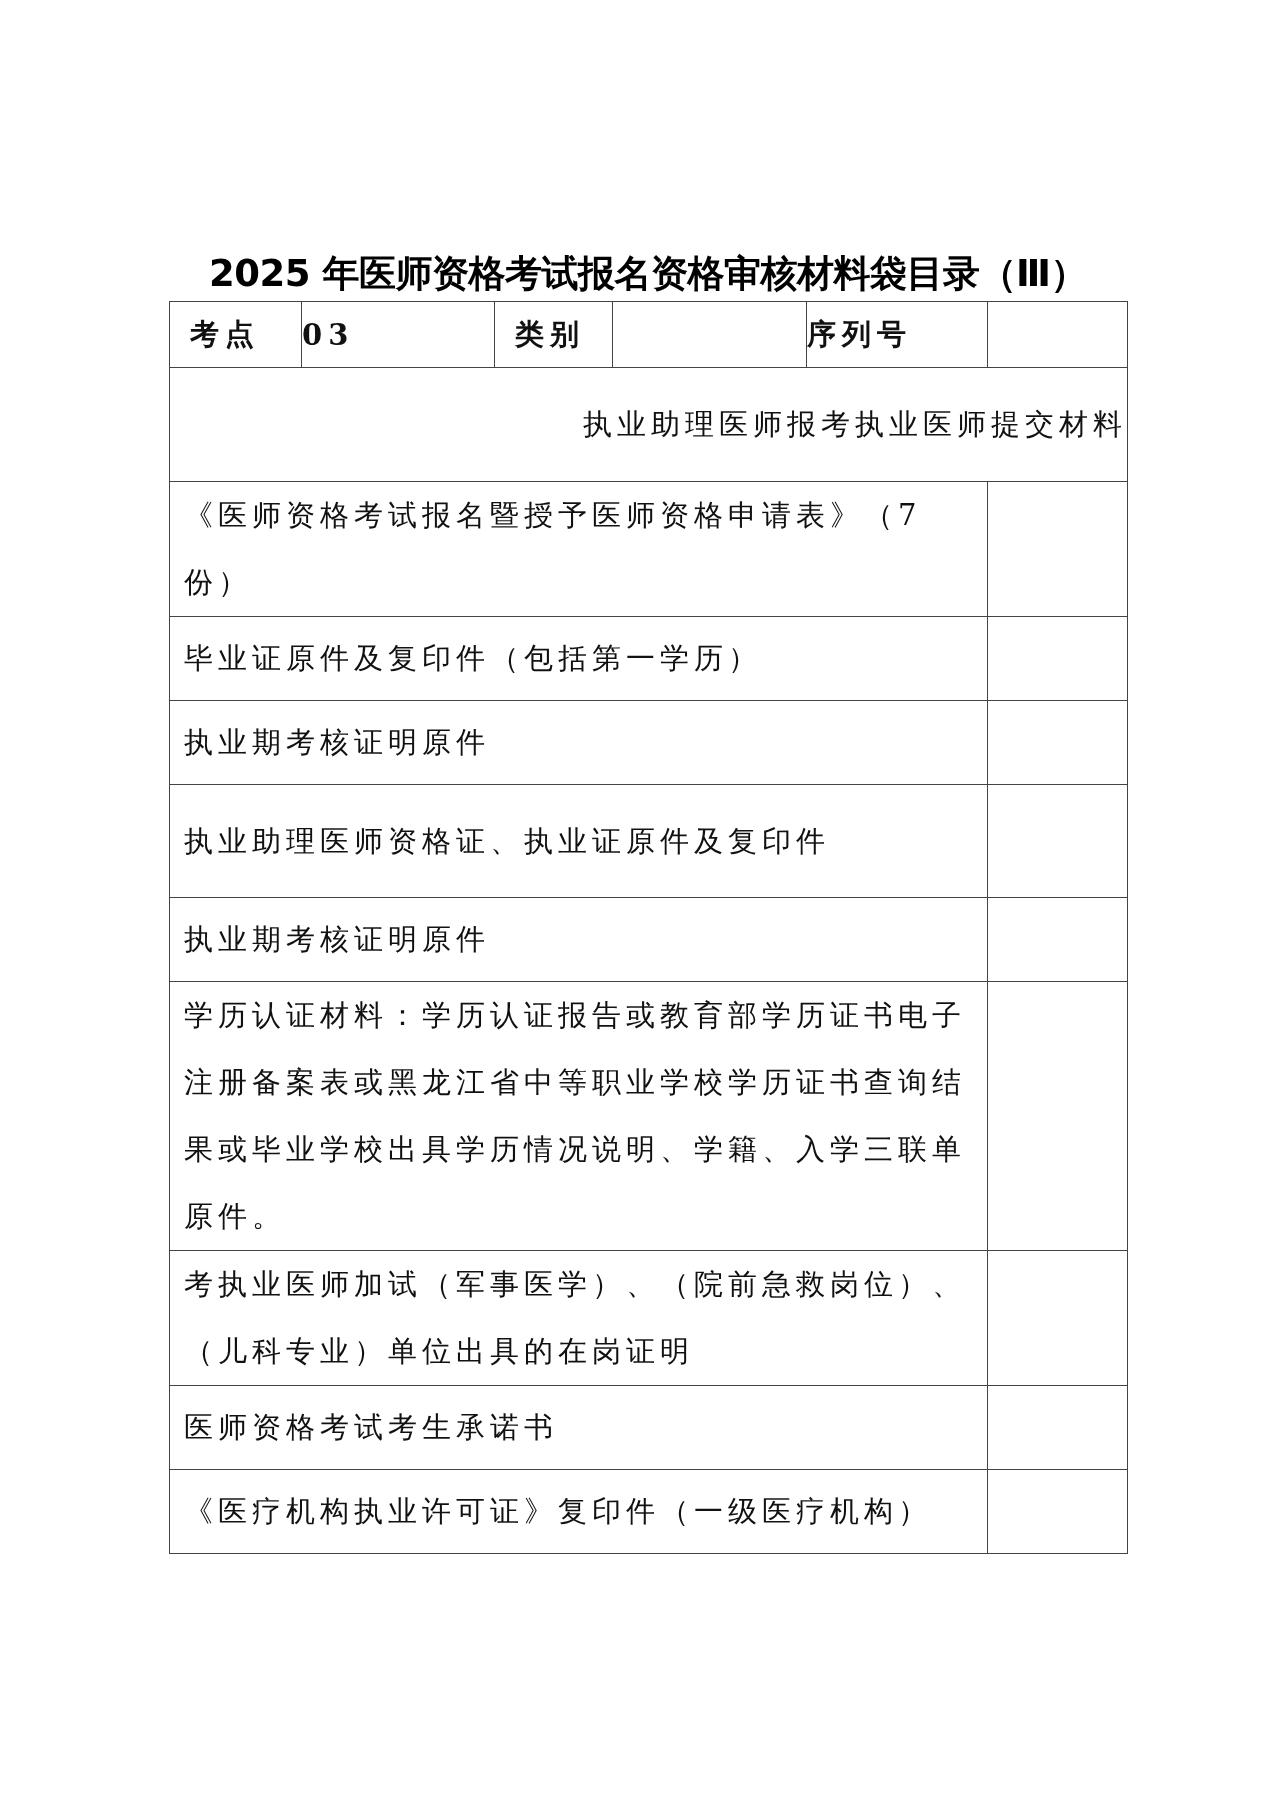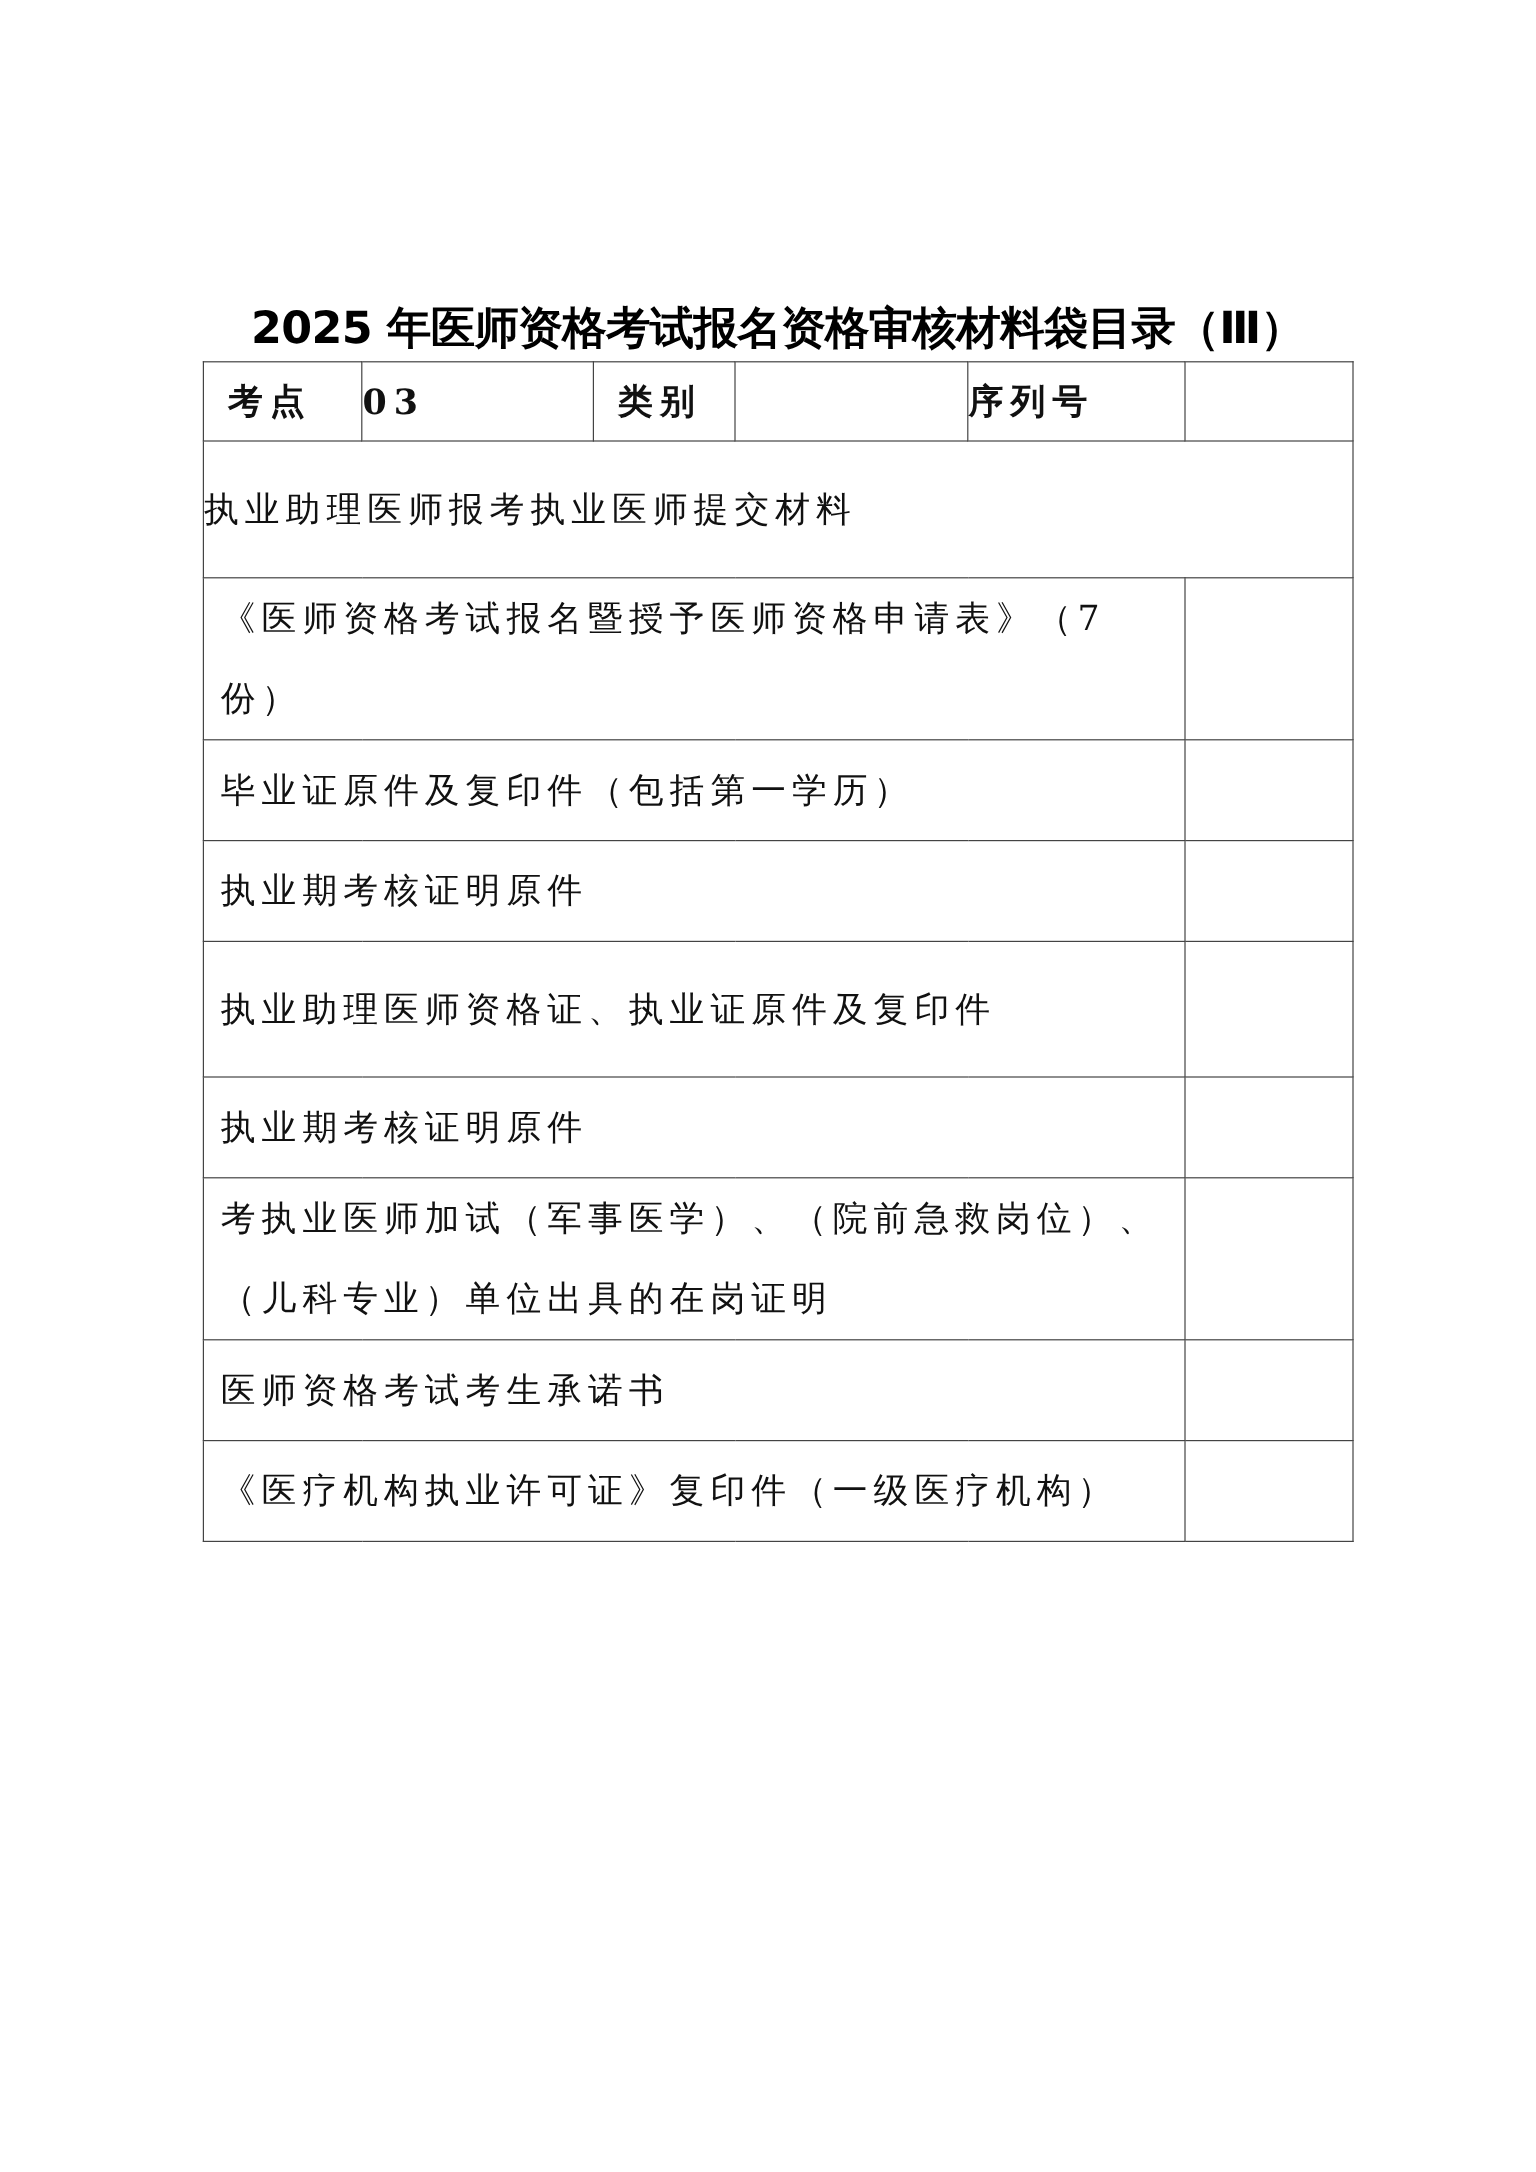--- a/index.html
+++ b/index.html
@@ -6,21 +6,21 @@
   body { width: 1280px; height: 1810px; position: relative; overflow: hidden;
          font-family: "DejaVu Serif", "Liberation Serif", serif; color: #111; }
   .title { position: absolute; left: 169px; width: 958px; top: 252px; height: 44px;
            text-align: center; font-family: "DejaVu Sans", "Liberation Sans", sans-serif;
            font-size: 37px; line-height: 44px; font-weight: bold; color: #000000; letter-spacing: -0.5px; white-space: nowrap; }
   table.form { position: absolute; left: 169px; top: 301px; width: 958px;
                border-collapse: collapse; table-layout: fixed; }
   table.form td { border: 1.5px solid #444; padding: 0; font-size: 29px; vertical-align: middle; }
   .lbl { padding-left: 20px !important; letter-spacing: 6px; }
   .ctr { text-align: left; letter-spacing: 6px; }
-  .hdr { text-align: left; letter-spacing: 5px; }
+  .hdr { text-align: right; letter-spacing: 5px; }
   .item { padding-left: 14px !important; letter-spacing: 5px; line-height: 67px; }
   .r68 { height: 66px; font-weight: bold; }
   .r116 { height: 114px; }
   .r86 { height: 84px; }
   .r89 { height: 113px; }
   .r270 { height: 268px; }
   .r136 { height: 134px; }
   .item-multi { vertical-align: top !important; padding-top: 0; }
 </style>
 </head>
@@ -62,20 +62,24 @@
     <td></td>
   </tr>
   <tr class="r89">
     <td colspan="5" class="item">执业助理医师资格证、执业证原件及复印件</td>
     <td></td>
   </tr>
   <tr class="r86">
     <td colspan="5" class="item">执业期考核证明原件</td>
     <td></td>
   </tr>
+  <tr class="r270">
+    <td colspan="5" class="item item-multi">学历认证材料：学历认证报告或教育部学历证书电子注册备案表或黑龙江省中等职业学校学历证书查询结果或毕业学校出具学历情况说明、学籍、入学三联单原件。</td>
+    <td></td>
+  </tr>
   <tr class="r136">
     <td colspan="5" class="item item-multi">考执业医师加试（军事医学）、（院前急救岗位）、（儿科专业）单位出具的在岗证明</td>
     <td></td>
   </tr>
   <tr class="r86">
     <td colspan="5" class="item">医师资格考试考生承诺书</td>
     <td></td>
   </tr>
   <tr class="r86">
     <td colspan="5" class="item">《医疗机构执业许可证》复印件（一级医疗机构）</td>

